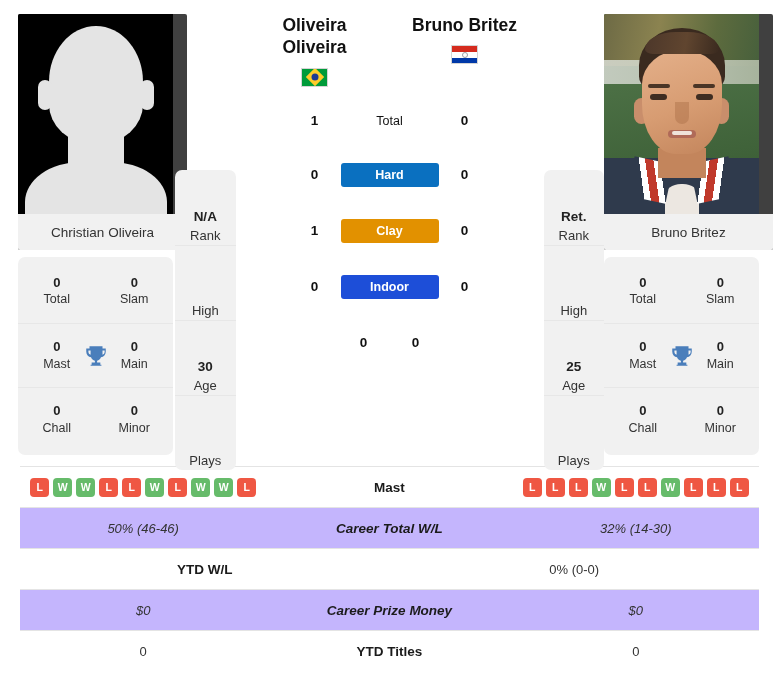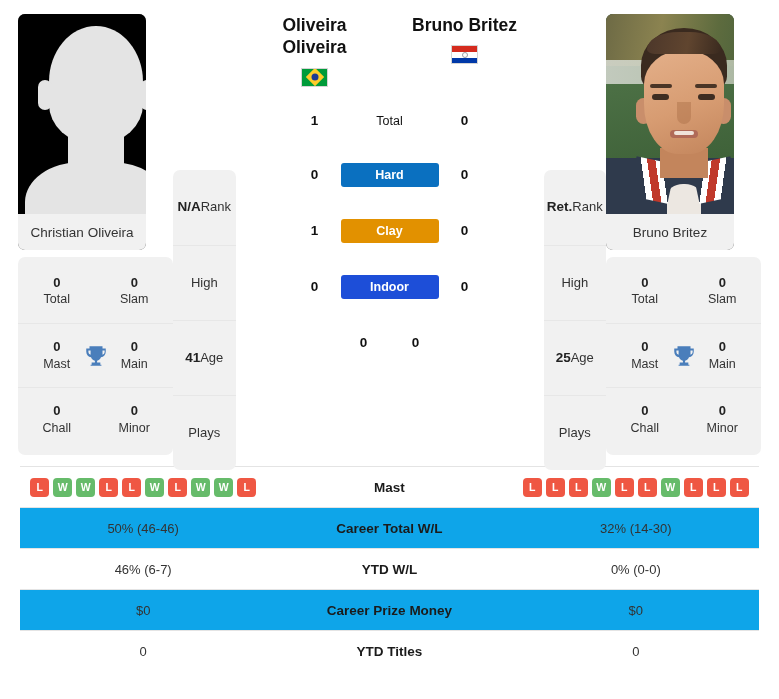--- a/index.html
+++ b/index.html
@@ -19,22 +19,22 @@
     height: 466px;
     display: flex;
     align-items: flex-start;
   }
 
   
   .player-col { width: 175px; padding: 14px 0 0 18px; }
   .player-col.right { padding: 14px 18px 0 0; }
 
   .photo-card {
-    width: 128px;
-    border-radius: 7px;
+    width: 169px;
+    border-radius: 2px;
     overflow: hidden;
     background: #404040;
   }
   .photo {
     width: 155px; height: 200px;
     position: relative;
     overflow: hidden;
   }
   .photo.placeholder { background: #000000; }
   .silhouette-head {
@@ -204,22 +204,22 @@
   
   .info-card {
     width: 120px;
     margin-top: 170px;
     background: #f1f1f1;
     border-radius: 7px;
     overflow: hidden;
   }
   .info-row {
     height: 75px;
-    display: flex; flex-direction: row;
-    align-items: center; justify-content: center;
+    display: flex; flex-direction: column;
+    align-items: center; justify-content: flex-end;
     line-height: 1.4;
   }
   .info-row + .info-row { border-top: 1px solid #e7e7e7; }
   .info-val { font-size: 13.5px; font-weight: bold; color: #222222; }
   .info-lab { font-size: 13px; color: #333333; }
 
   
   .h2h {
     flex: 1;
     padding-top: 14px;
@@ -282,21 +282,21 @@
   .sbadge.plain { color: #111111; background: transparent; font-weight: normal; }
 
   
   .table { width: 739px; margin: 0 20px; }
   .trow {
     display: flex; align-items: center;
     height: 41px;
     border-top: 1px solid #e4e4e4;
     font-size: 13px;
   }
-  .trow.shade { background: #0ea5e9; }
+  .trow.shade { background: #c4b5fd; font-style: italic; }
   .trow.form-row { height: 41px; }
   .tcell {
     flex: 1;
     display: flex; align-items: center; justify-content: center;
     color: #333333;
   }
   .tcell.label { font-weight: bold; color: #1b1b1b; font-size: 13.5px; }
   .form-badges { display: flex; gap: 4px; }
   .fbadge {
     width: 19px; height: 19px;
@@ -367,21 +367,21 @@
     <div class="info-card">
       <div class="info-row">
         <span class="info-val">N/A</span>
         <span class="info-lab">Rank</span>
       </div>
       <div class="info-row">
         <span class="info-val"></span>
         <span class="info-lab">High</span>
       </div>
       <div class="info-row">
-        <span class="info-val">41</span>
+        <span class="info-val">30</span>
         <span class="info-lab">Age</span>
       </div>
       <div class="info-row">
         <span class="info-val"></span>
         <span class="info-lab">Plays</span>
       </div>
     </div>
 
     <div class="h2h">
       <div class="names">
@@ -549,21 +549,20 @@
       </div>
     </div>
 
     <div class="trow shade">
       <div class="tcell">50% (46-46)</div>
       <div class="tcell label">Career Total W/L</div>
       <div class="tcell">32% (14-30)</div>
     </div>
 
     <div class="trow">
-      <div class="tcell">46% (6-7)</div>
       <div class="tcell label">YTD W/L</div>
       <div class="tcell">0% (0-0)</div>
     </div>
 
     <div class="trow shade">
       <div class="tcell">$0</div>
       <div class="tcell label">Career Prize Money</div>
       <div class="tcell">$0</div>
     </div>
 

